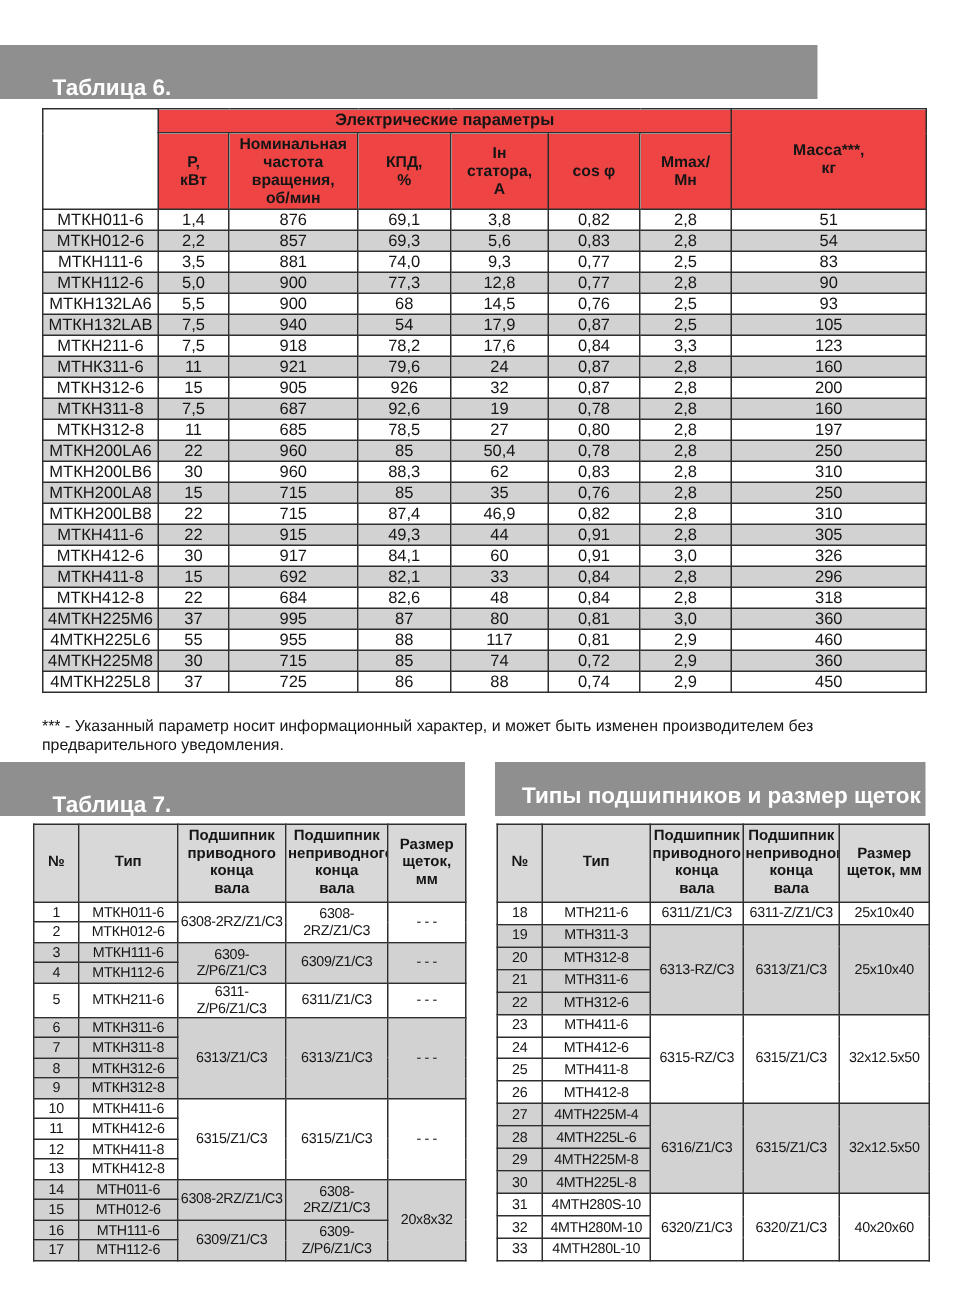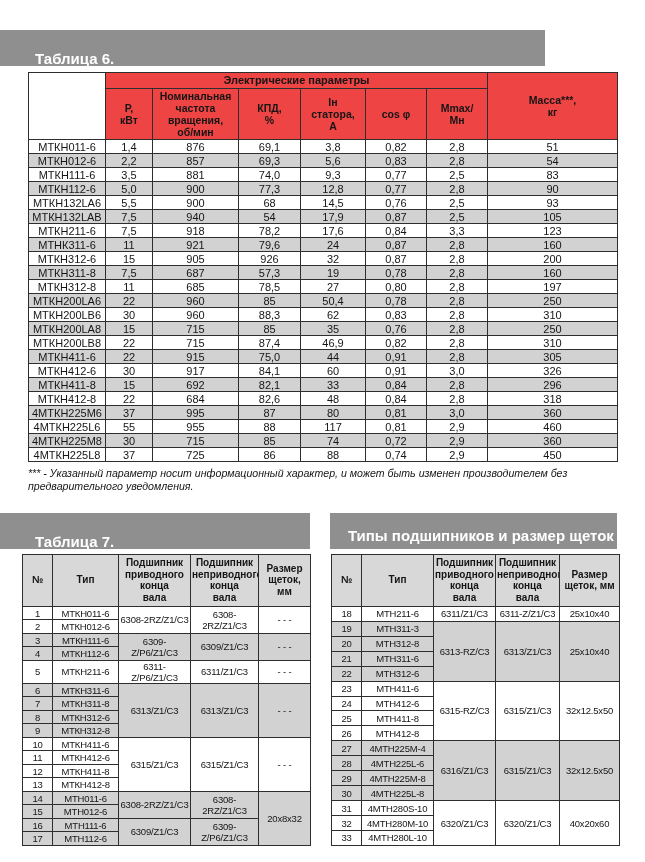--- a/index.html
+++ b/index.html
@@ -21,24 +21,24 @@
   }
   .t6 th {
     background: #ef4444; font-size: 10.5px; font-weight: bold;
     white-space: pre-line; padding: 1px 2px; line-height: 1.15;
   }
   .t6 th.blank { background: #ffffff; }
   .t6 th.gh { height: 16px; padding: 0; font-size: 11px; }
   .t6 td { font-size: 11px; height: 14px; padding: 0 2px; }
   tr.shade td { background: #d2d2d2; }
   .footnote {
-    margin: 5px 0 0 28px; width: 604px;
-    font-size: 10.6px; font-style: italic; line-height: 1.25;
-  }
-  .bars7 { display: flex; margin-top: 19px; }
+    margin: 16px 0 0 28px; width: 604px;
+    font-size: 10.6px; line-height: 1.25;
+  }
+  .bars7 { display: flex; margin-top: 3px; }
   .bar-t7l { width: 310px; height: 36px; padding: 2px 0 3px 35px; }
   .bar-t7r {
     width: 287px; height: 36px; margin-left: 20px;
     display: flex; align-items: flex-end; padding: 2px 0 4px 18px;
   }
   .tables7 { display: flex; margin: 5px 0 0 22px; }
   .t7 { border-collapse: collapse; table-layout: fixed; width: 288px; }
   .t7r { margin-left: 20px; }
   .t7 th {
     background: #d8d8d8; font-size: 10px; font-weight: bold;
@@ -176,21 +176,21 @@
         <td>926</td>
         <td>32</td>
         <td>0,87</td>
         <td>2,8</td>
         <td>200</td>
       </tr>
       <tr class="shade">
         <td>МТКН311-8</td>
         <td>7,5</td>
         <td>687</td>
-        <td>57,3</td>
+        <td>92,6</td>
         <td>19</td>
         <td>0,78</td>
         <td>2,8</td>
         <td>160</td>
       </tr>
       <tr>
         <td>МТКН312-8</td>
         <td>11</td>
         <td>685</td>
         <td>78,5</td>
@@ -236,21 +236,21 @@
         <td>87,4</td>
         <td>46,9</td>
         <td>0,82</td>
         <td>2,8</td>
         <td>310</td>
       </tr>
       <tr class="shade">
         <td>МТКН411-6</td>
         <td>22</td>
         <td>915</td>
-        <td>75,0</td>
+        <td>49,3</td>
         <td>44</td>
         <td>0,91</td>
         <td>2,8</td>
         <td>305</td>
       </tr>
       <tr>
         <td>МТКН412-6</td>
         <td>30</td>
         <td>917</td>
         <td>84,1</td>

